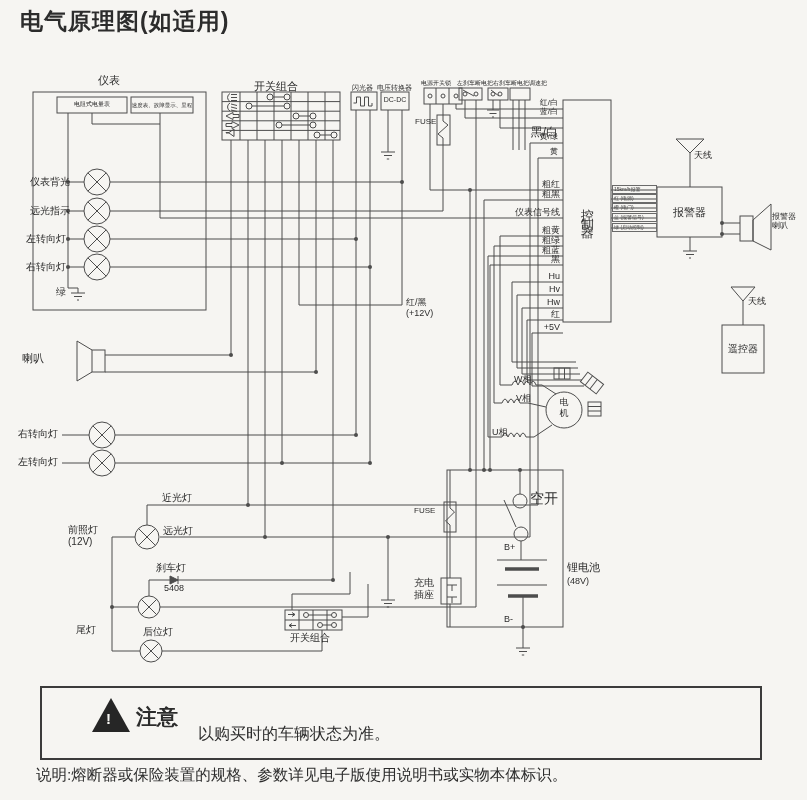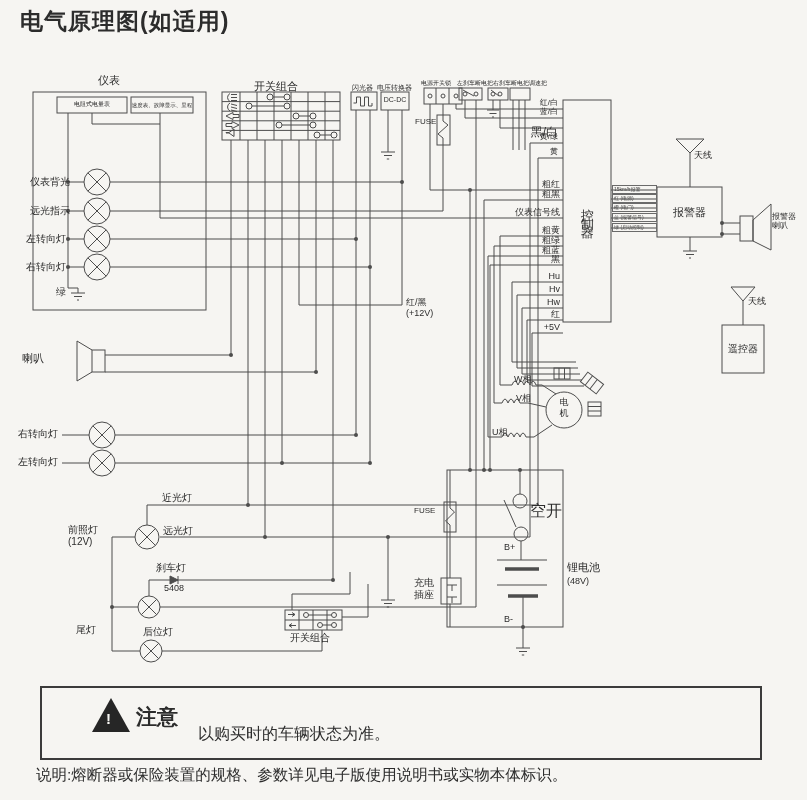--- a/index.html
+++ b/index.html
@@ -362,21 +362,21 @@
 (12V)</div>
 <div class="lb" style="left:162px;top:492px;font-size:10px;">近光灯</div>
 <div class="lb" style="left:163px;top:525px;font-size:10px;">远光灯</div>
 <div class="lb" style="left:156px;top:562px;font-size:10px;">刹车灯</div>
 <div class="lb" style="left:164px;top:583px;font-size:9px;">5408</div>
 <div class="lb" style="left:76px;top:624px;font-size:10px;">尾灯</div>
 <div class="lb" style="left:143px;top:626px;font-size:10px;">后位灯</div>
 <div class="lb" style="left:290px;top:632px;font-size:10px;">开关组合</div>
 
 <div class="lb" style="left:414px;top:506px;font-size:8px;">FUSE</div>
-<div class="lb" style="left:530px;top:490px;font-size:16px;margin-top:12px;">空开</div>
+<div class="lb" style="left:530px;top:490px;font-size:14px;">空开</div>
 <div class="lb" style="left:504px;top:542px;font-size:9px;">B+</div>
 <div class="lb" style="left:567px;top:561px;font-size:11px;">锂电池</div>
 <div class="lb" style="left:567px;top:576px;font-size:9px;">(48V)</div>
 <div class="lb" style="left:504px;top:614px;font-size:9px;">B-</div>
 <div class="lb" style="left:414px;top:577px;font-size:10px;">充电
 插座</div>
 
 <div class="notice" style="left:40px;top:686px;width:718px;height:70px;">
   <div class="tri" style="left:50px;top:10px;"></div>
   <div class="bang" style="left:64px;top:22px;">!</div>

